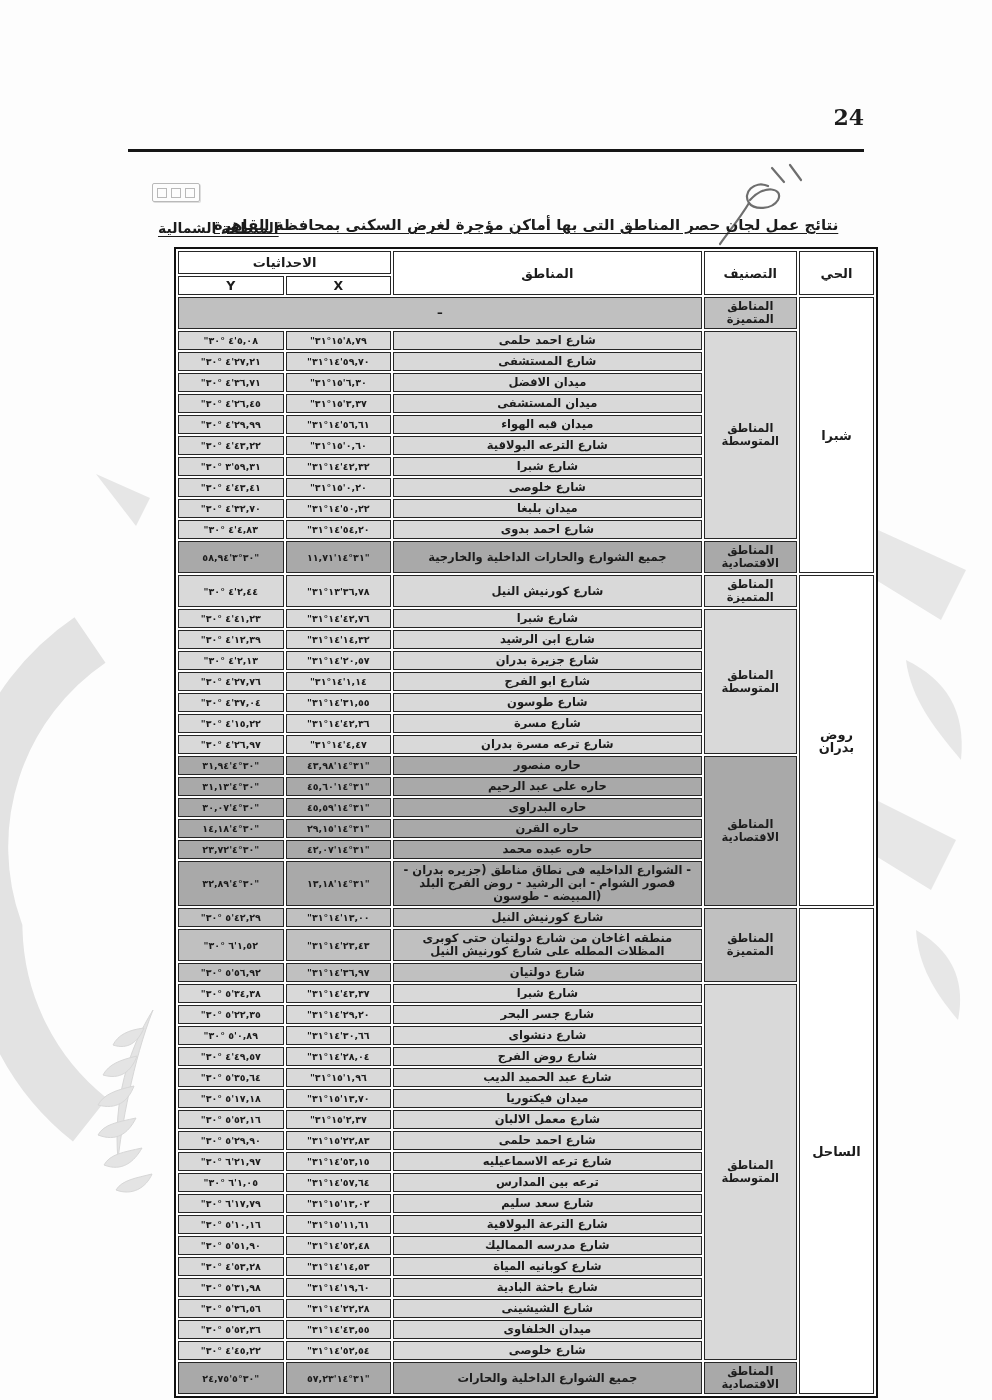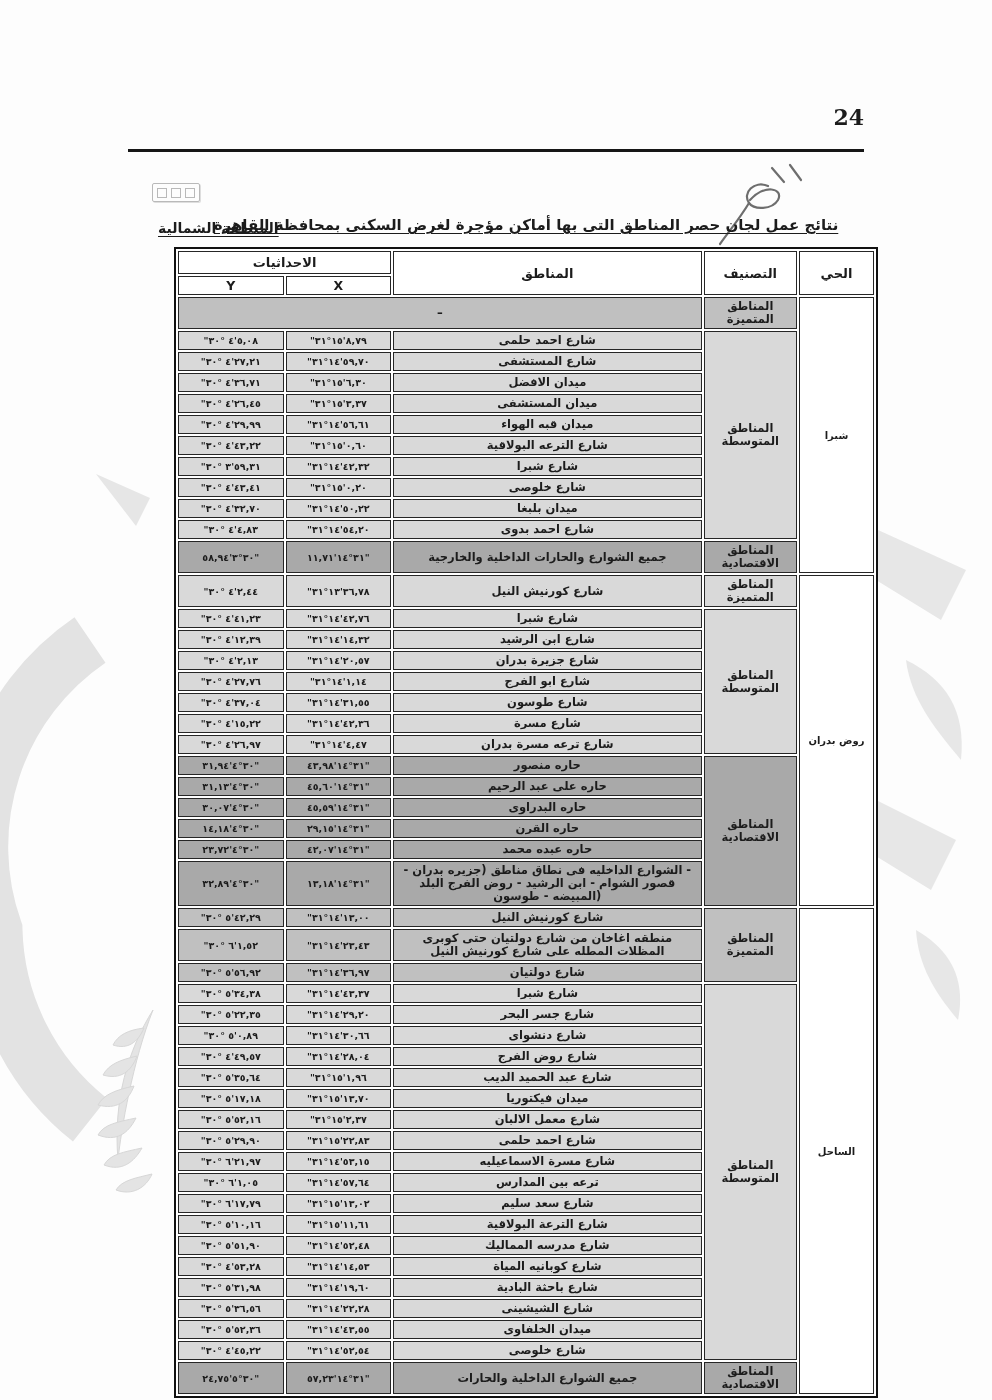--- a/index.html
+++ b/index.html
@@ -61,21 +61,21 @@
   col.c-area{width:304px;}
   col.c-x{width:104px;}
   col.c-y{width:104px;}
   th,td{
     border:1px solid #262626;text-align:center;vertical-align:middle;
     font-weight:bold;overflow:hidden;
   }
   th{background:#fff;font-size:13px;padding:3px 2px;}
   th.xy{font-size:12.5px;direction:ltr;padding:1px 2px;}
   td{font-size:11px;line-height:13px;padding:2px 4px;}
-  td.district-cell{background:#fff;font-size:10px;}
+  td.district-cell{background:#fff;font-size:13px;}
   td.class-cell{font-size:11.5px;padding:2px 7px;}
   td.area-cell{font-size:11.5px;}
   td.coord-cell{direction:ltr;font-size:9.5px;letter-spacing:0;white-space:nowrap;padding:2px 2px;}
   td.cell-light{background:var(--row-light,#d9d9d9);}
   td.cell-mid{background:var(--row-mid,#bfbfbf);}
   td.cell-dark{background:var(--row-dark,#a9a9a9);}
 </style>
 </head>
 <body>
 
@@ -338,21 +338,21 @@
           <td class="area-cell cell-light">شارع معمل الالبان</td>
           <td class="coord-cell cell-light" dir="ltr">"٢,٣٧'١٥°٣١</td>
           <td class="coord-cell cell-light" dir="ltr">"٥٢,١٦'٥ °٣٠</td>
         </tr>
         <tr>
           <td class="area-cell cell-light">شارع احمد حلمى</td>
           <td class="coord-cell cell-light" dir="ltr">"٢٢,٨٣'١٥°٣١</td>
           <td class="coord-cell cell-light" dir="ltr">"٢٩,٩٠'٥ °٣٠</td>
         </tr>
         <tr>
-          <td class="area-cell cell-light">شارع مسرة الاسماعيليه</td>
+          <td class="area-cell cell-light">شارع ترعه الاسماعيليه</td>
           <td class="coord-cell cell-light" dir="ltr">"٥٣,١٥'١٤°٣١</td>
           <td class="coord-cell cell-light" dir="ltr">"٢١,٩٧'٦ °٣٠</td>
         </tr>
         <tr>
           <td class="area-cell cell-light">ترعه بين المدارس</td>
           <td class="coord-cell cell-light" dir="ltr">"٥٧,٦٤'١٤°٣١</td>
           <td class="coord-cell cell-light" dir="ltr">"١,٠٥'٦ °٣٠</td>
         </tr>
         <tr>
           <td class="area-cell cell-light">شارع سعد سليم</td>

